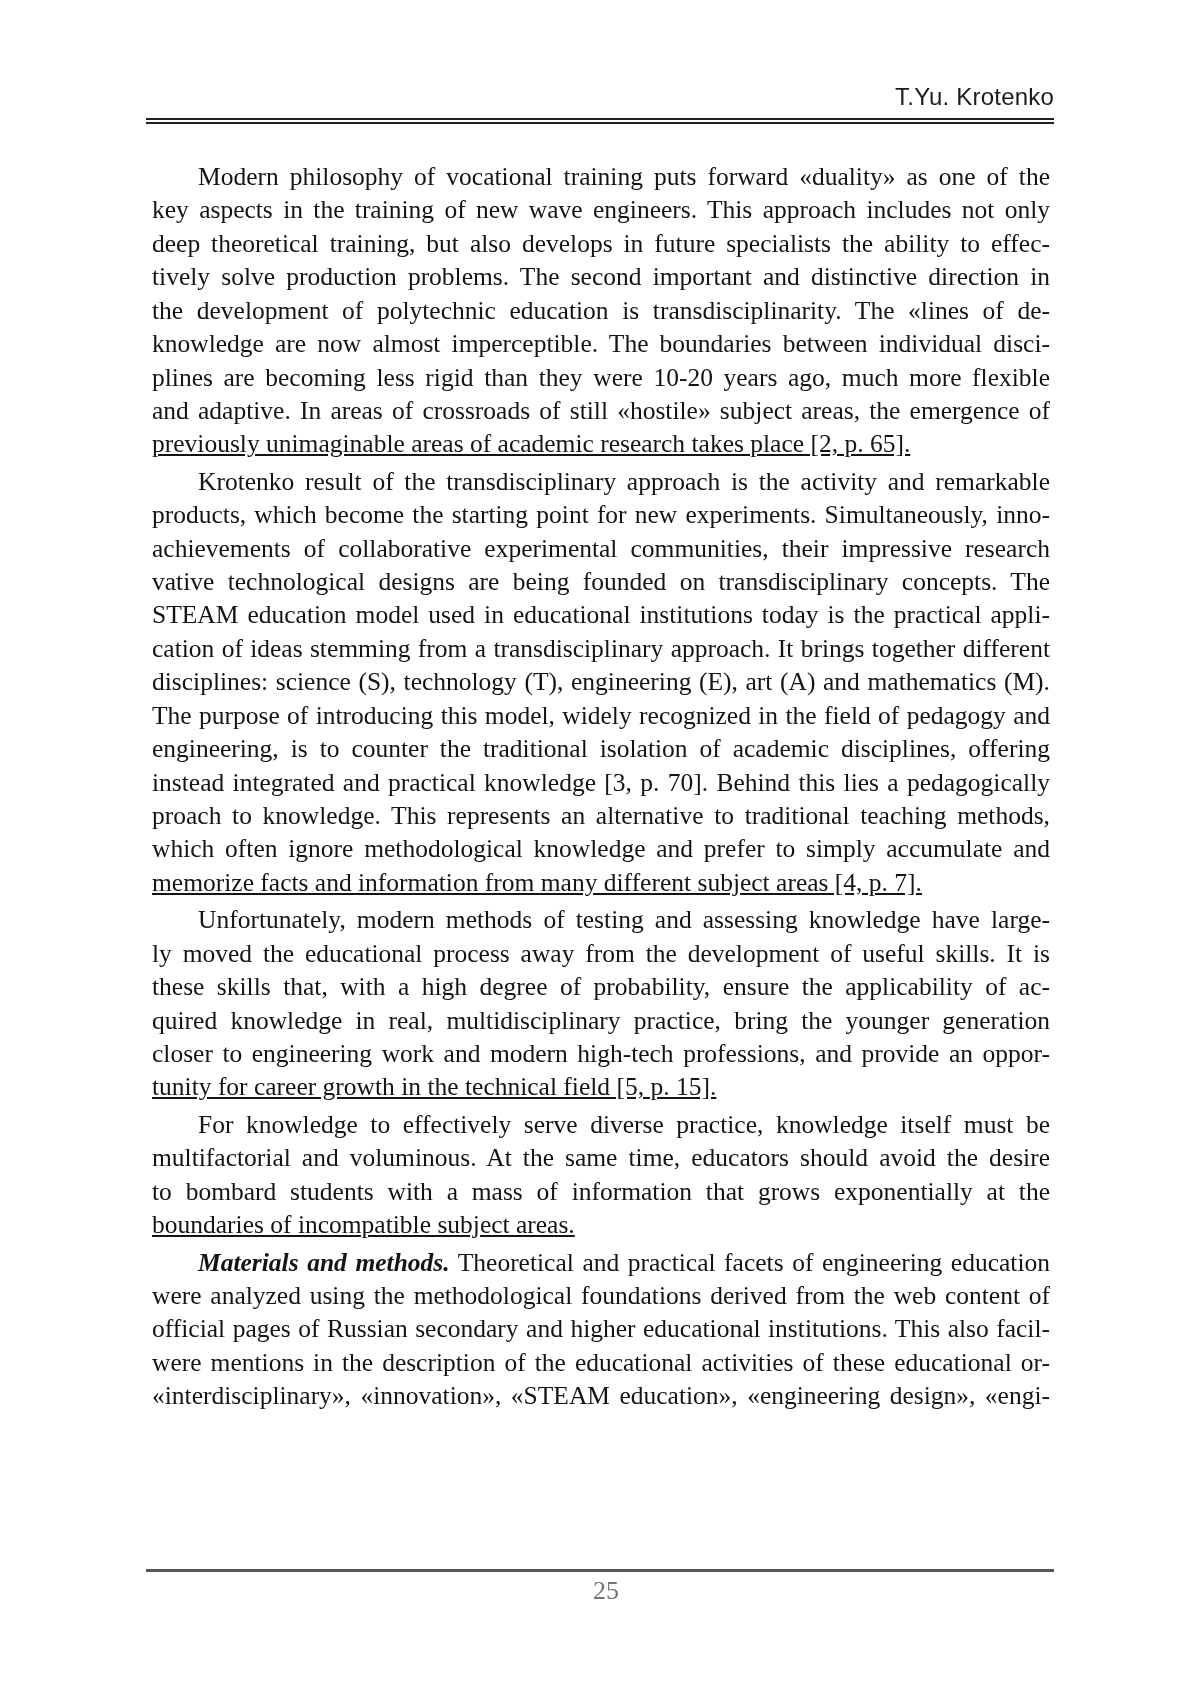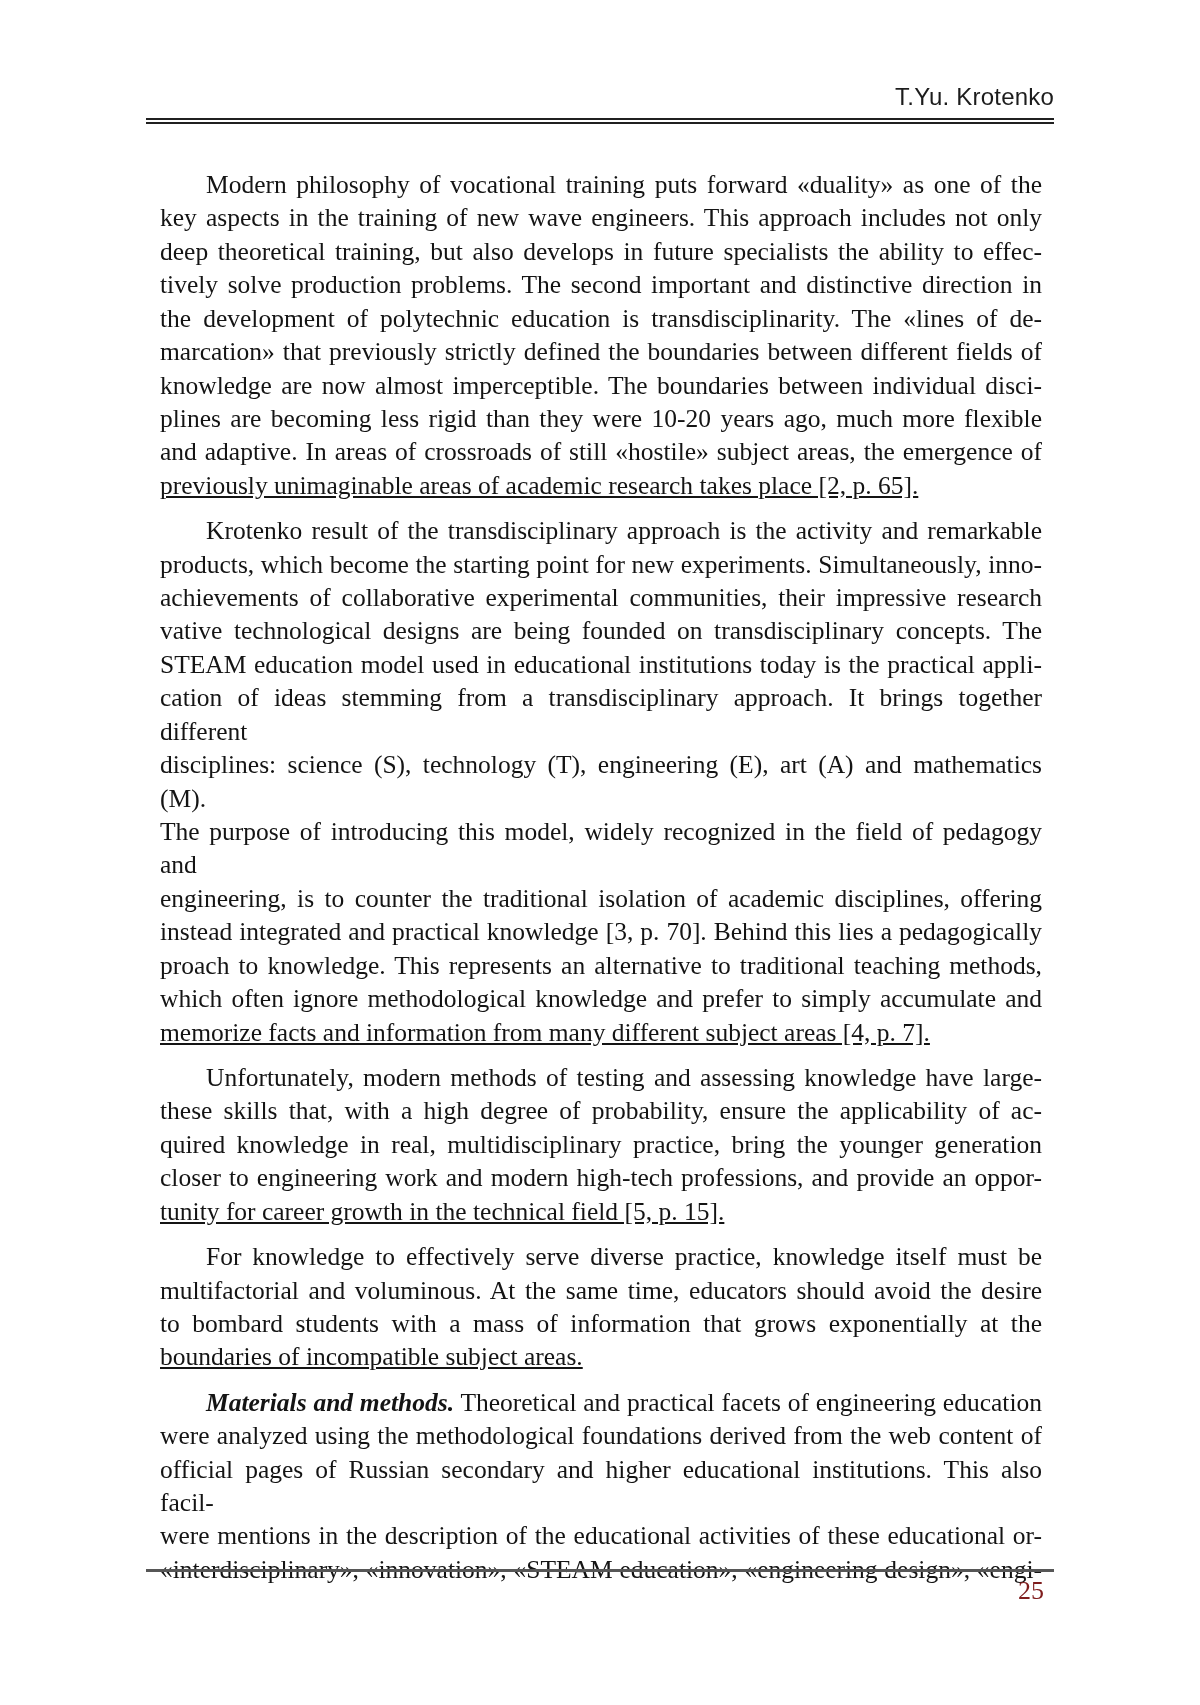--- a/index.html
+++ b/index.html
@@ -31,21 +31,21 @@
     height: 2px;
     border-top: 2.5px solid #202020;
     border-bottom: 2.5px solid #202020;
   }
   .body-text {
     position: absolute;
     top: 156px;
     left: 148px;
     width: 906px;
   }
-  .para { margin: 12px; padding: 0; }
+  .para { margin: 4px; padding: 0; }
   .ln {
     font-size: 25.5px;
     line-height: 33.42px;
     text-align: justify;
     text-align-last: justify;
     color: #141414;
   }
   .ln.end { text-align-last: left; text-decoration: underline; }
   .ln.first { text-indent: 46px; }
   .lead { font-weight: bold; font-style: italic; }
@@ -53,44 +53,43 @@
     position: absolute;
     top: 1569px;
     left: 146px;
     width: 908px;
     height: 3px;
     background: #575757;
   }
   .page-number {
     position: absolute;
     top: 1576px;
-    left: 144px;
+    left: 156px;
     width: 900px;
-    text-align: right;
+    text-align: center;
     font-size: 26px;
-    color: #7f1d1d;
+    color: #737373;
   }
 </style>
 </head>
 <body>
 
 <div class="sheet">
 
   <div class="running-head">T.Yu. Krotenko</div>
   <div class="header-rule"></div>
 
   <div class="body-text">
 
     <div class="para">
       <div class="ln first">Modern philosophy of vocational training puts forward «duality» as one of the</div>
       <div class="ln">key aspects in the training of new wave engineers. This approach includes not only</div>
       <div class="ln">deep theoretical training, but also develops in future specialists the ability to effec-</div>
       <div class="ln">tively solve production problems. The second important and distinctive direction in</div>
       <div class="ln">the development of polytechnic education is transdisciplinarity. The «lines of de-</div>
-      <div class="ln">marcation» that previously strictly defined the boundaries between different fields of</div>
       <div class="ln">knowledge are now almost imperceptible. The boundaries between individual disci-</div>
       <div class="ln">plines are becoming less rigid than they were 10-20 years ago, much more flexible</div>
       <div class="ln">and adaptive. In areas of crossroads of still «hostile» subject areas, the emergence of</div>
       <div class="ln end">previously unimaginable areas of academic research takes place [2, p. 65].</div>
     </div>
 
     <div class="para">
       <div class="ln first">Krotenko result of the transdisciplinary approach is the activity and remarkable</div>
       <div class="ln">products, which become the starting point for new experiments. Simultaneously, inno-</div>
       <div class="ln">achievements of collaborative experimental communities, their impressive research</div>
@@ -101,20 +100,21 @@
       <div class="ln">The purpose of introducing this model, widely recognized in the field of pedagogy and</div>
       <div class="ln">engineering, is to counter the traditional isolation of academic disciplines, offering</div>
       <div class="ln">instead integrated and practical knowledge [3, p. 70]. Behind this lies a pedagogically</div>
       <div class="ln">proach to knowledge. This represents an alternative to traditional teaching methods,</div>
       <div class="ln">which often ignore methodological knowledge and prefer to simply accumulate and</div>
       <div class="ln end">memorize facts and information from many different subject areas [4, p. 7].</div>
     </div>
 
     <div class="para">
       <div class="ln first">Unfortunately, modern methods of testing and assessing knowledge have large-</div>
+      <div class="ln">ly moved the educational process away from the development of useful skills. It is</div>
       <div class="ln">these skills that, with a high degree of probability, ensure the applicability of ac-</div>
       <div class="ln">quired knowledge in real, multidisciplinary practice, bring the younger generation</div>
       <div class="ln">closer to engineering work and modern high-tech professions, and provide an oppor-</div>
       <div class="ln end">tunity for career growth in the technical field [5, p. 15].</div>
     </div>
 
     <div class="para">
       <div class="ln first">For knowledge to effectively serve diverse practice, knowledge itself must be</div>
       <div class="ln">multifactorial and voluminous. At the same time, educators should avoid the desire</div>
       <div class="ln">to bombard students with a mass of information that grows exponentially at the</div>

